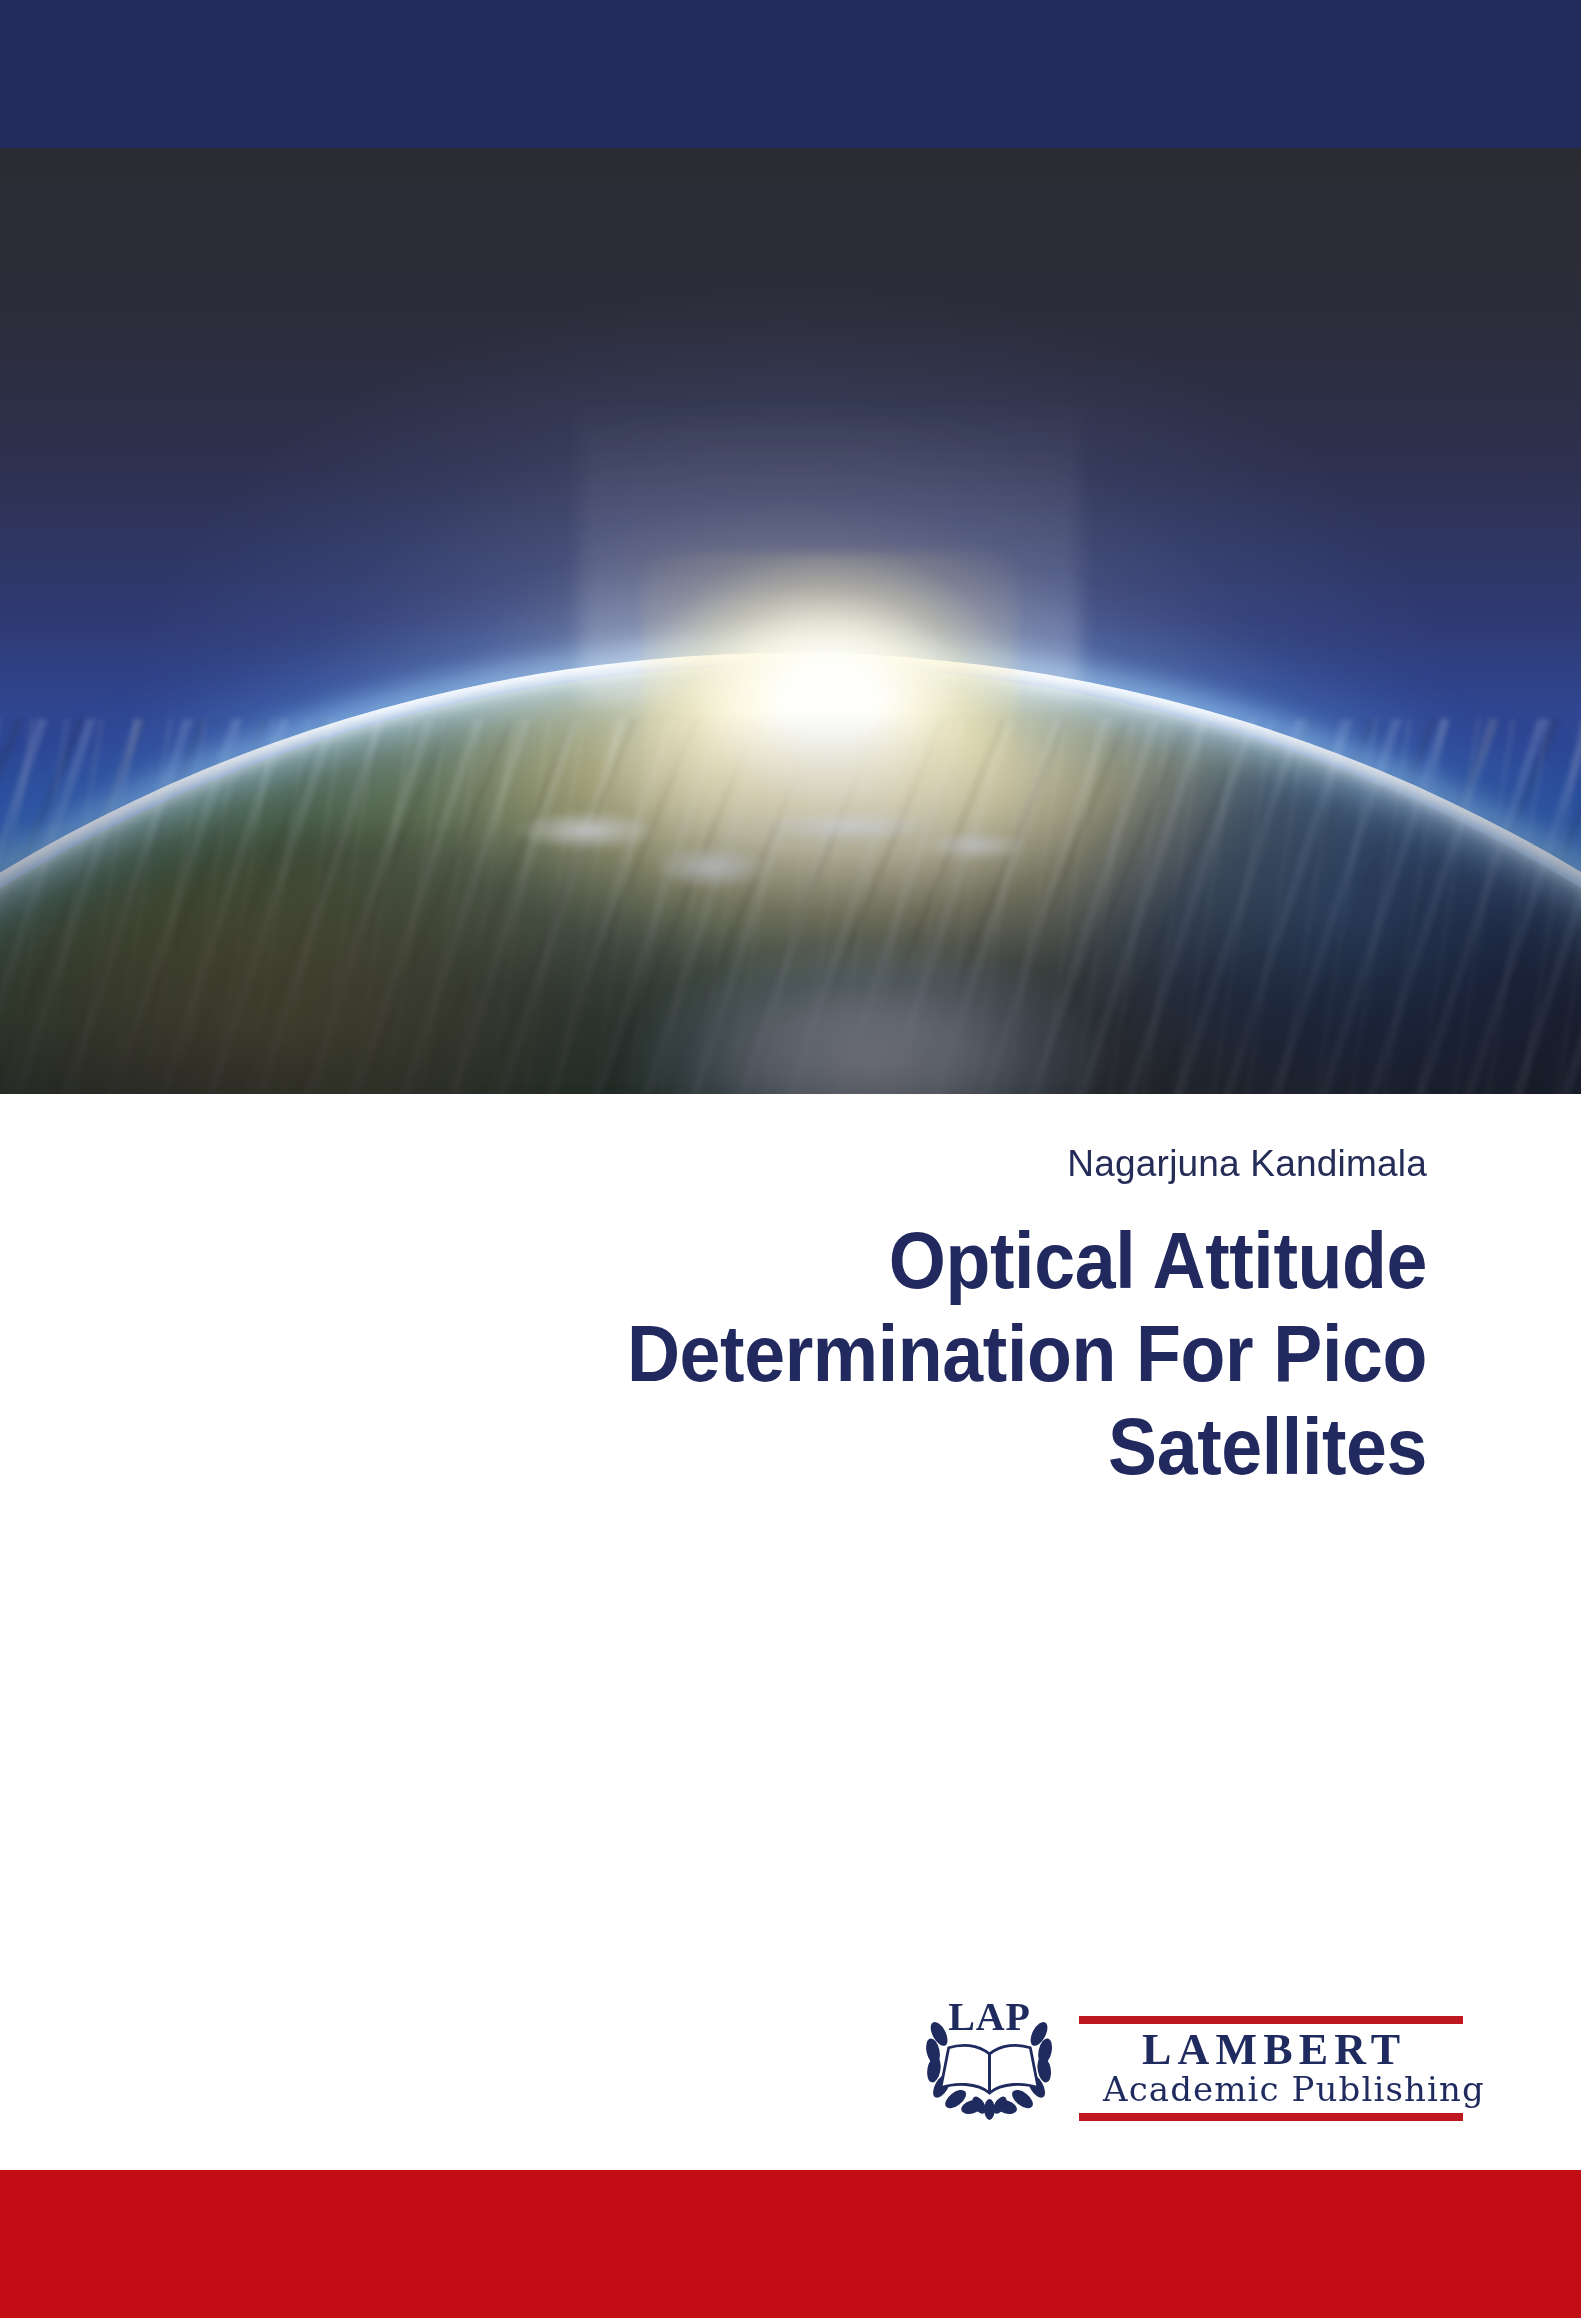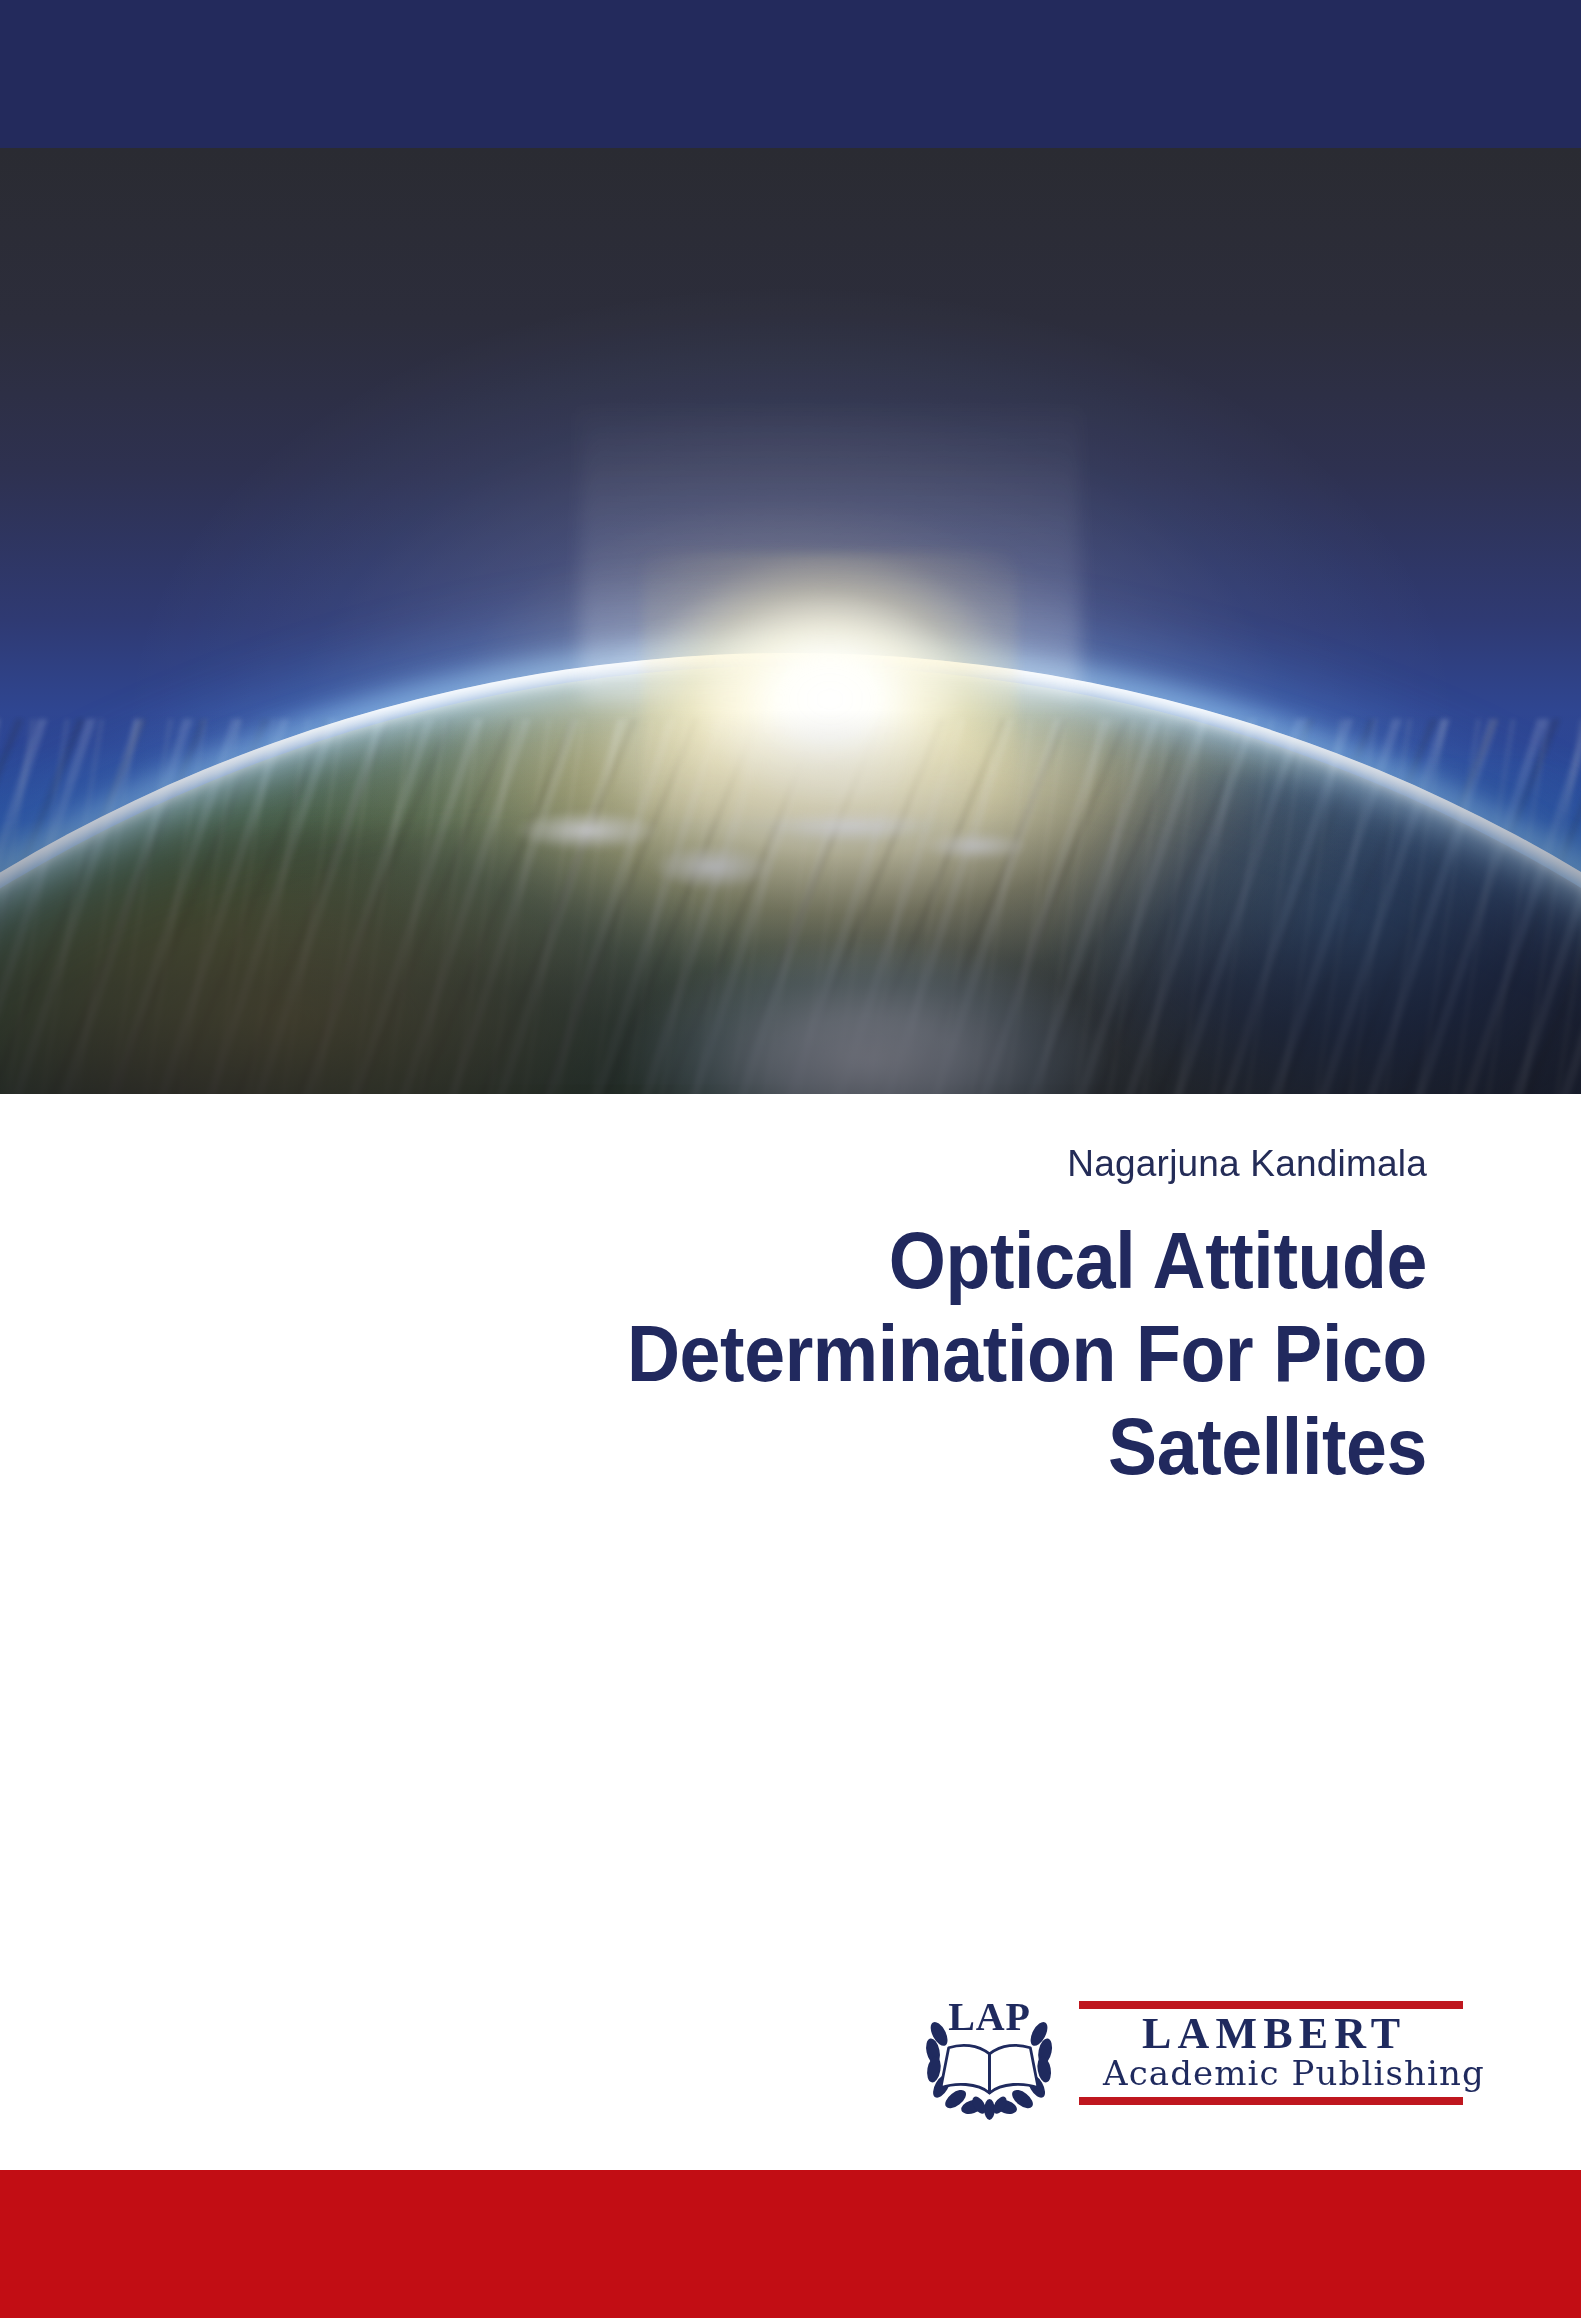--- a/index.html
+++ b/index.html
@@ -300,21 +300,21 @@
     transform: scaleX(0.93);
     transform-origin: right top;
   }
 
   
   .logo {
     position: absolute;
     right: 118px;
     bottom: 49px;
     display: flex;
-    align-items: center;
+    align-items: flex-end;
     gap: 19.6px;
   }
 
   .logo-mark {
     width: 139px;
     height: 136px;
     flex: none;
   }
 
   .logo-word {

